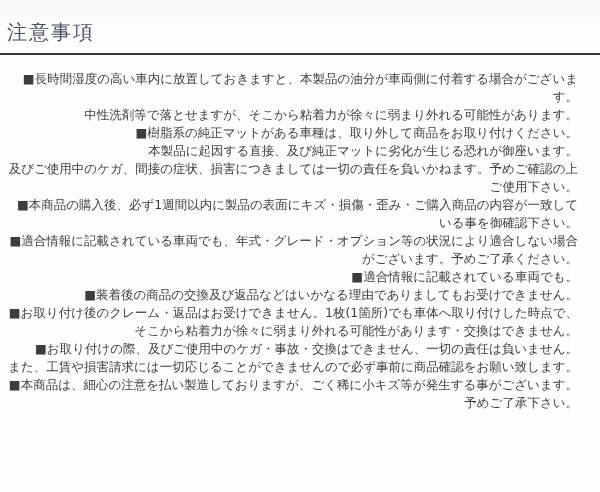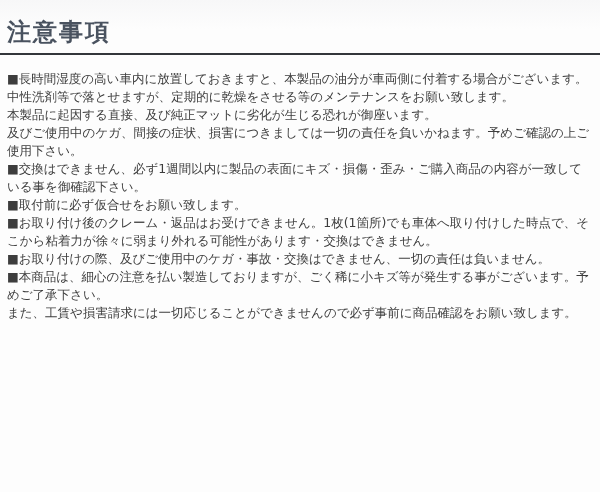--- a/index.html
+++ b/index.html
@@ -13,54 +13,58 @@
     overflow: hidden;
     font-family: "DejaVu Sans", "Liberation Sans", sans-serif;
   }
   .page {
     width: 600px;
     height: 492px;
     background: linear-gradient(180deg, #f7f7f8 0%, #fdfdfd 6%, #fdfdfd 100%);
     box-sizing: border-box;
   }
   .page-title {
-    font-size: 24px;
-    font-weight: 700;
+    font-size: 20px;
+    font-weight: 400;
     color: #49525f;
     letter-spacing: 2px;
     padding: 15px 0 0 7px;
     line-height: 34px;
   }
   .title-divider {
     border: none;
     border-top: 2px solid #33363b;
     margin: 4px 0 0 0;
   }
   .notes-list {
-    padding: 15px 6px 0 7px;
+    padding: 15px 22px 0 7px;
+    text-align: right;
   }
   .notes-list p {
     margin: 0;
     font-size: 12.5px;
     line-height: 18px;
     color: #3d3d3d;
     word-break: break-all;
   }
 </style>
 </head>
 <body>
 
 <div class="page">
   <div class="page-title">注意事項</div>
   <hr class="title-divider">
   <div class="notes-list">
     <p>■長時間湿度の高い車内に放置しておきますと、本製品の油分が車両側に付着する場合がございます。</p>
-    <p>中性洗剤等で落とせますが、定期的に乾燥をさせる等のメンテナンスをお願い致します。</p>
+    <p>中性洗剤等で落とせますが、そこから粘着力が徐々に弱まり外れる可能性があります。</p>
+    <p>■樹脂系の純正マットがある車種は、取り外して商品をお取り付けください。</p>
     <p>本製品に起因する直接、及び純正マットに劣化が生じる恐れが御座います。</p>
     <p>及びご使用中のケガ、間接の症状、損害につきましては一切の責任を負いかねます。予めご確認の上ご使用下さい。</p>
-    <p>■交換はできません、必ず1週間以内に製品の表面にキズ・損傷・歪み・ご購入商品の内容が一致している事を御確認下さい。</p>
-    <p>■取付前に必ず仮合せをお願い致します。</p>
+    <p>■本商品の購入後、必ず1週間以内に製品の表面にキズ・損傷・歪み・ご購入商品の内容が一致している事を御確認下さい。</p>
+    <p>■適合情報に記載されている車両でも、年式・グレード・オプション等の状況により適合しない場合がございます。予めご了承ください。</p>
+    <p>■適合情報に記載されている車両でも。</p>
+    <p>■装着後の商品の交換及び返品などはいかなる理由でありましてもお受けできません。</p>
     <p>■お取り付け後のクレーム・返品はお受けできません。1枚(1箇所)でも車体へ取り付けした時点で、そこから粘着力が徐々に弱まり外れる可能性があります・交換はできません。</p>
     <p>■お取り付けの際、及びご使用中のケガ・事故・交換はできません、一切の責任は負いません。</p>
+    <p>また、工賃や損害請求には一切応じることができませんので必ず事前に商品確認をお願い致します。</p>
     <p>■本商品は、細心の注意を払い製造しておりますが、ごく稀に小キズ等が発生する事がございます。予めご了承下さい。</p>
-    <p>また、工賃や損害請求には一切応じることができませんので必ず事前に商品確認をお願い致します。</p>
   </div>
 </div>
 
 </body></html>

